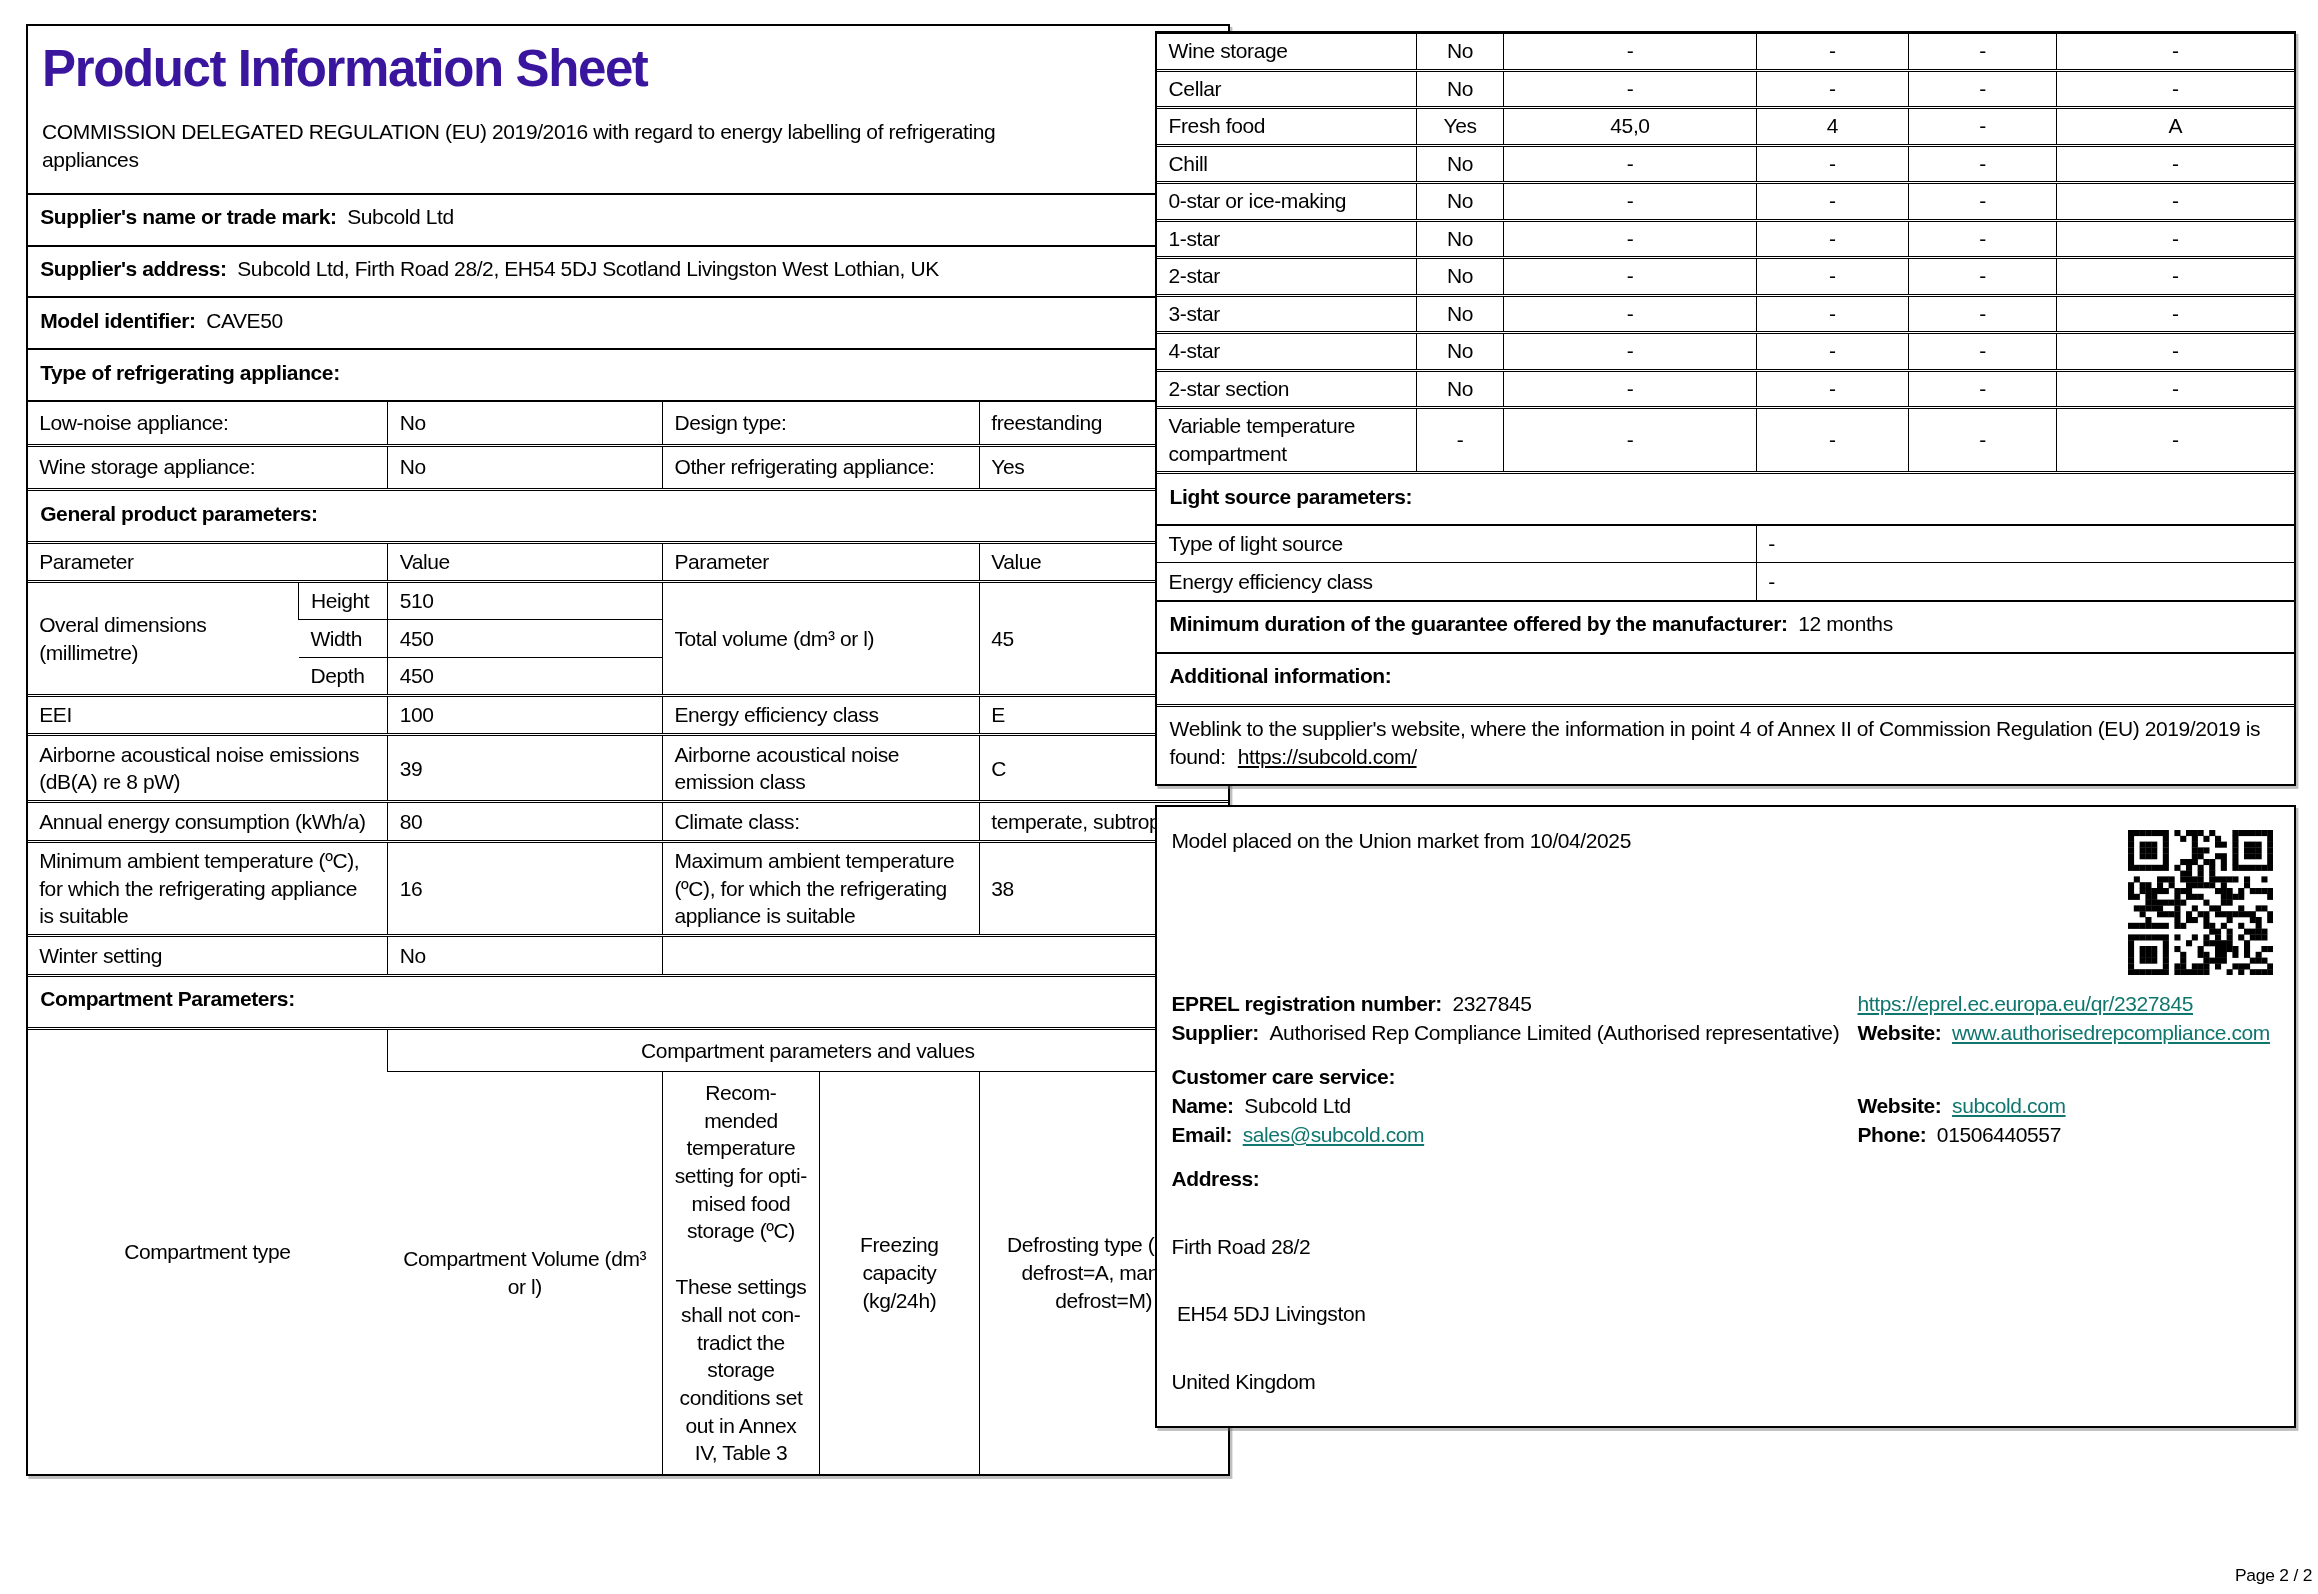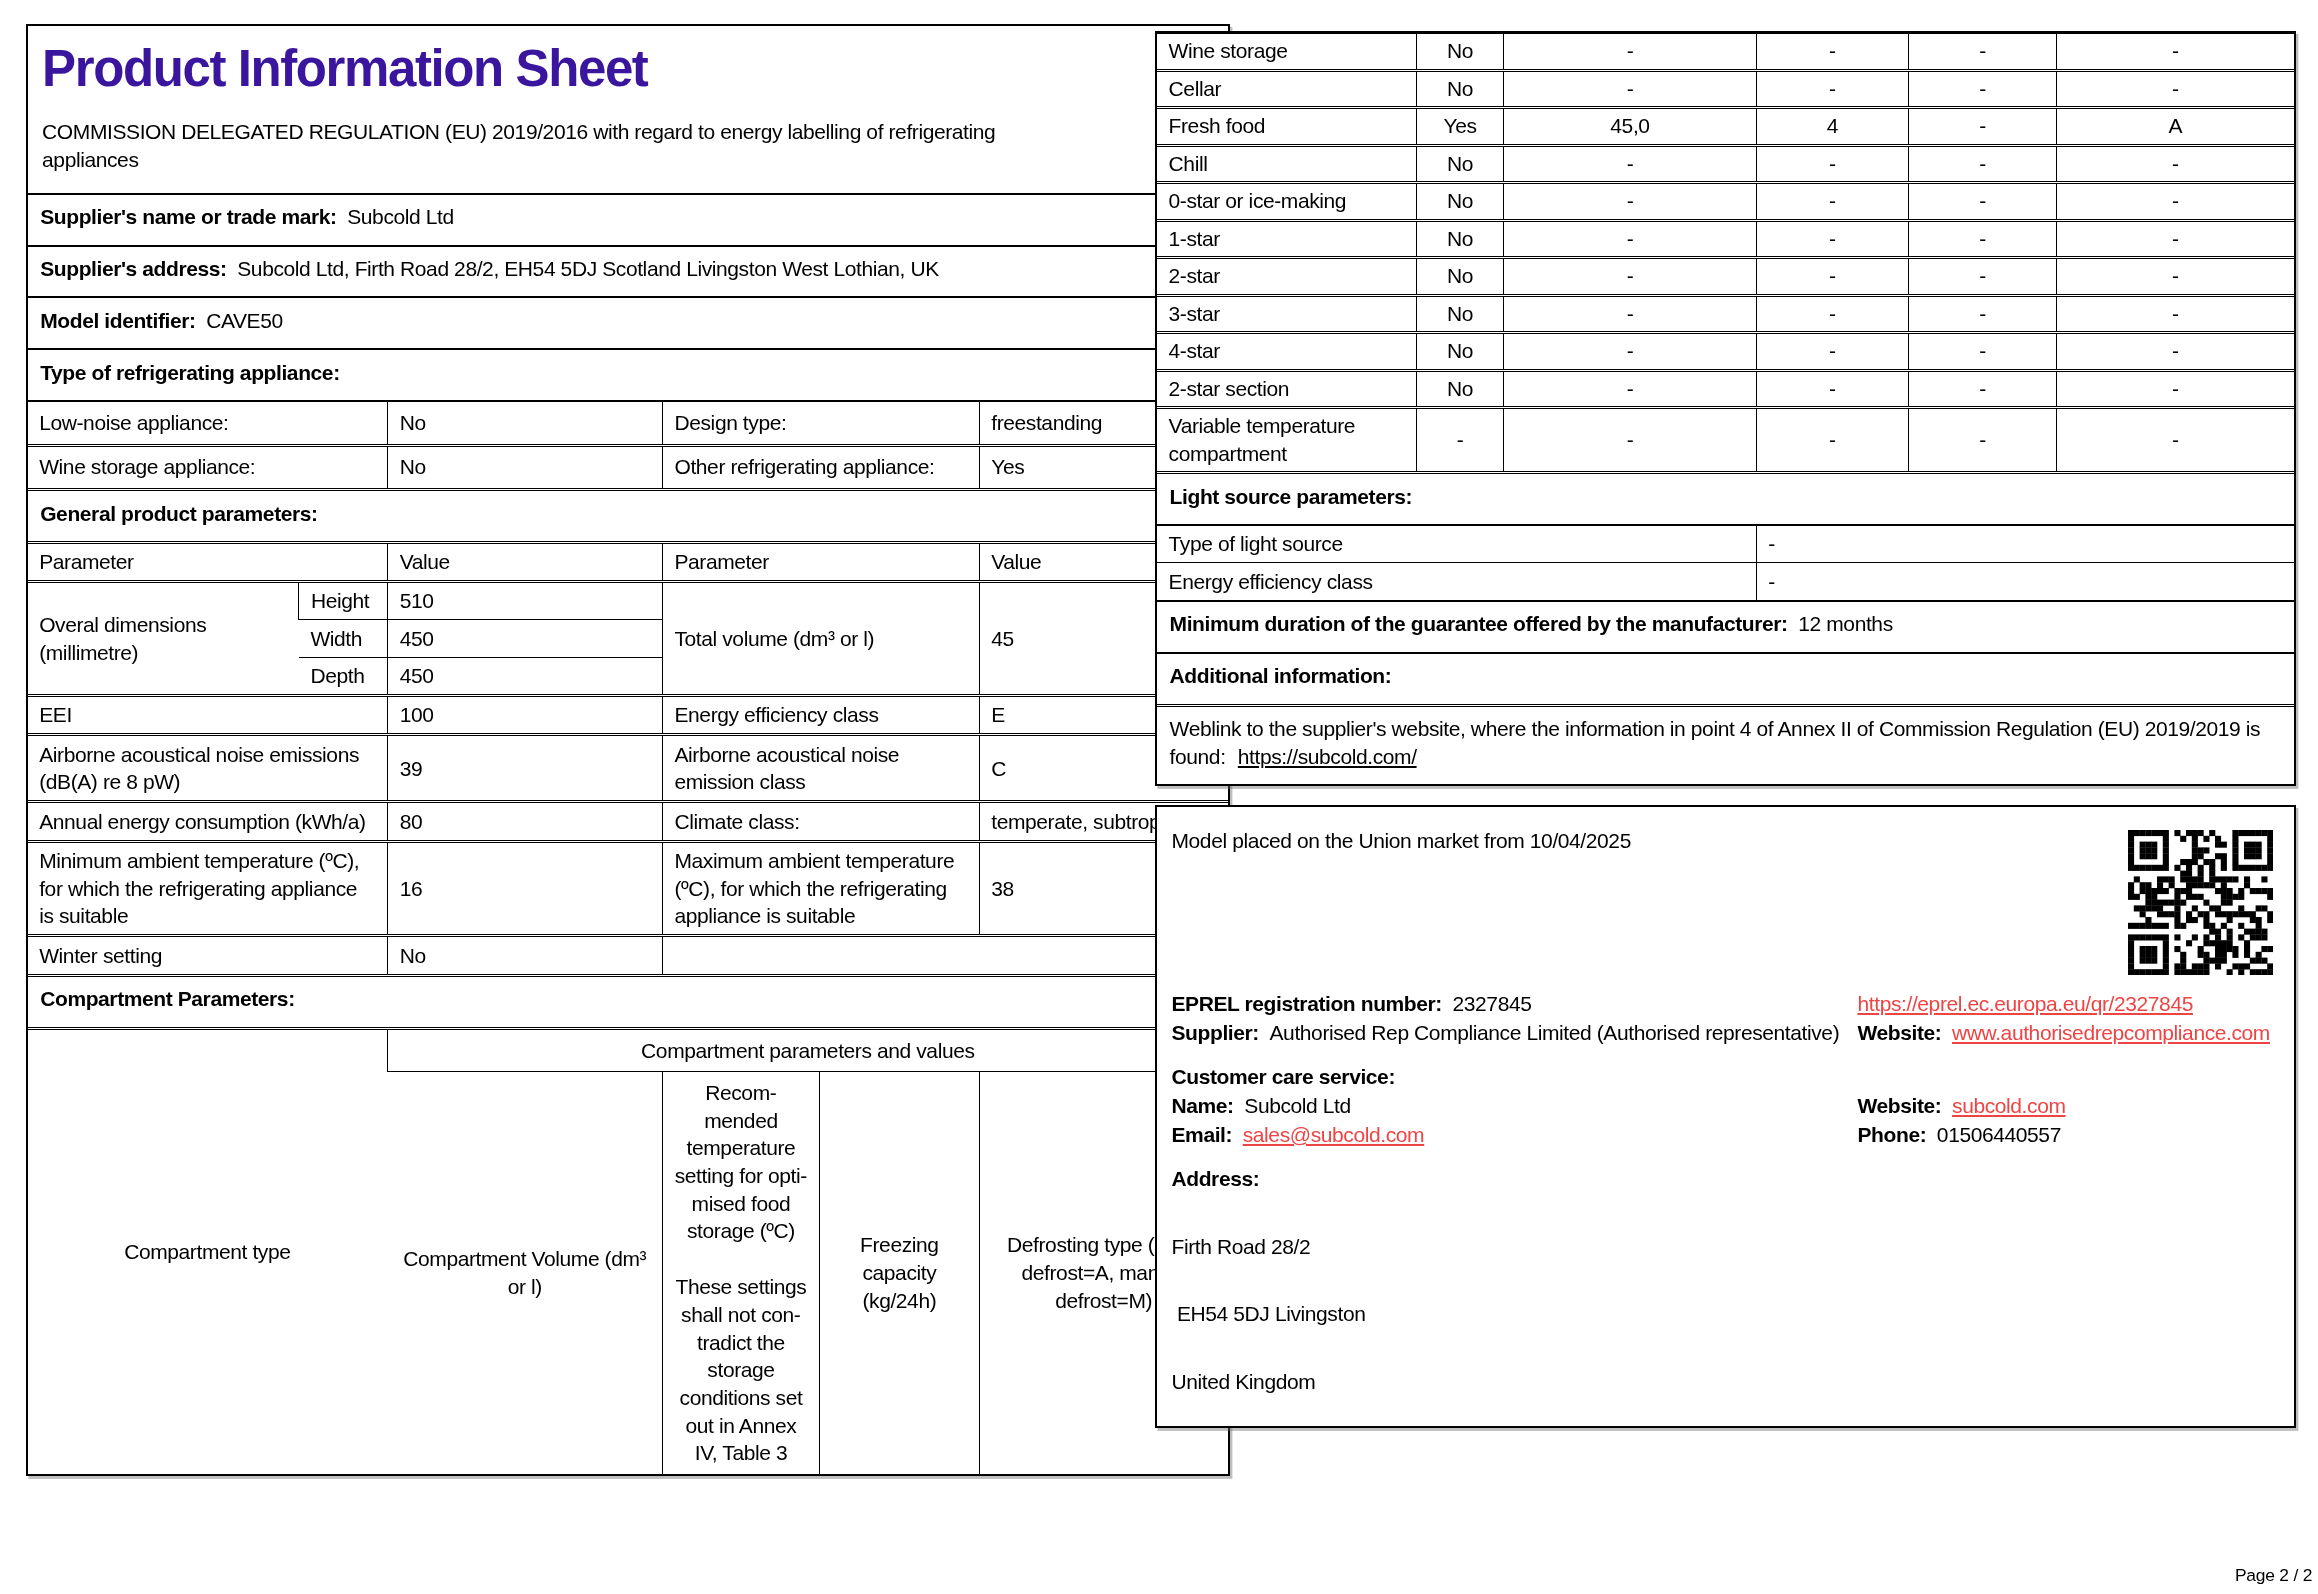--- a/index.html
+++ b/index.html
@@ -7,21 +7,21 @@
   body {
     position: relative;
     background: #fff;
     color: #000;
     font-family: "Liberation Sans", "DejaVu Sans", sans-serif;
     font-size: 21px;
     line-height: 1.32;
     letter-spacing: -0.4px;
     overflow: hidden;
   }
-  a { color: #ef4444; text-decoration: underline; }
+  a { color: #0f766e; text-decoration: underline; }
   .box {
     background: #fff;
     border: 2.9px solid #000;
     box-shadow: 2.4px 2.9px 0 rgba(110,110,110,0.45);
   }
   
   .page1 { position: absolute; left: 25.6px; top: 24px; width: 1130px; }
   .page1 .box { width: 1204px; }
   .title-block { padding: 16.4px 14.5px 19.3px 14.5px; }
   .doc-title { font-size: 51px; font-weight: bold; letter-spacing: -1.4px; line-height: 1.05; color: #3a169e; }

